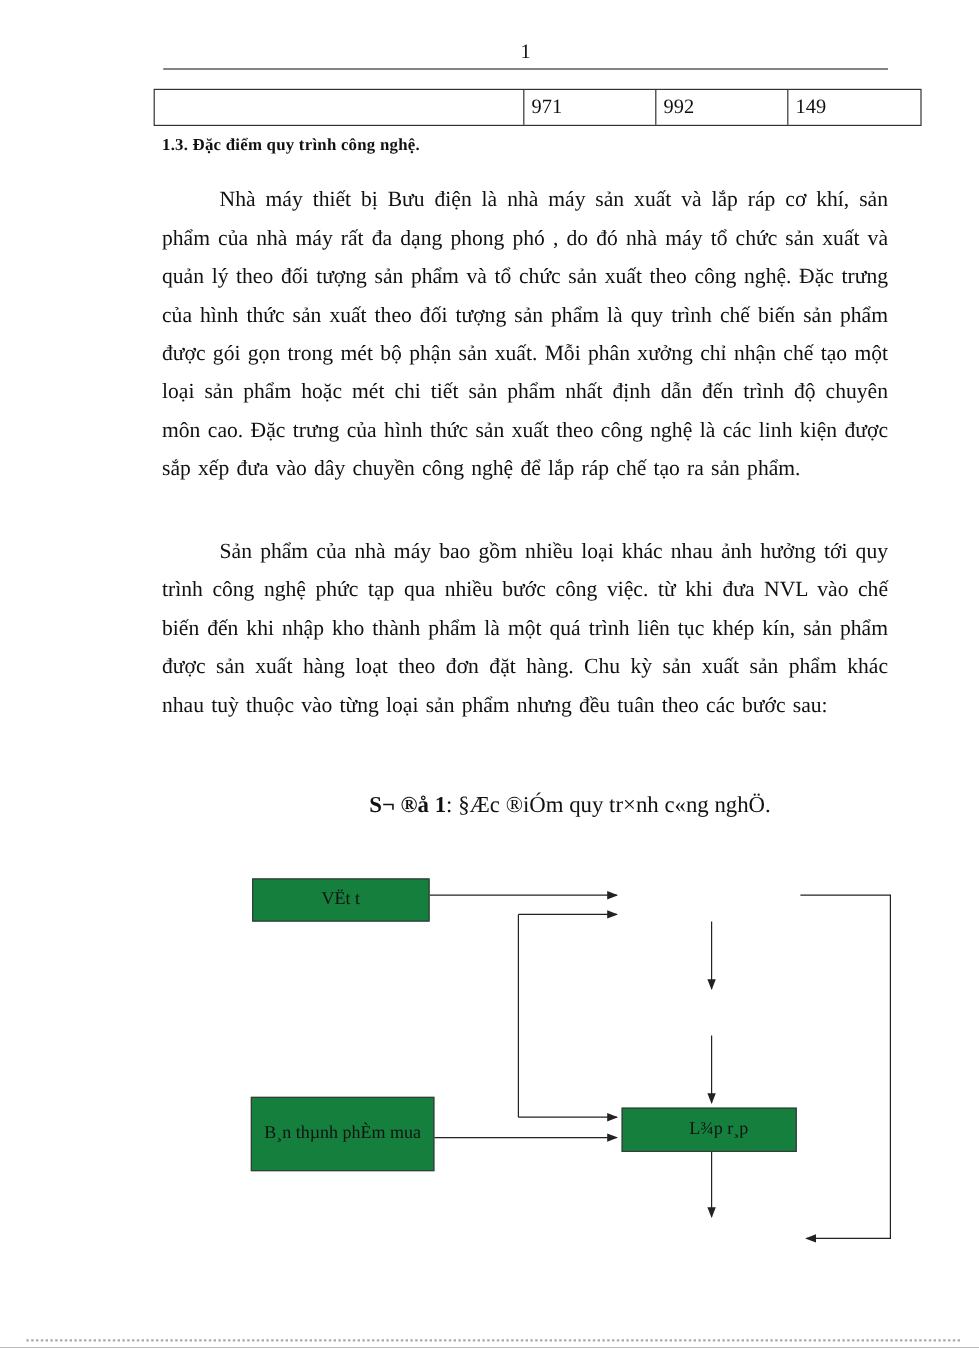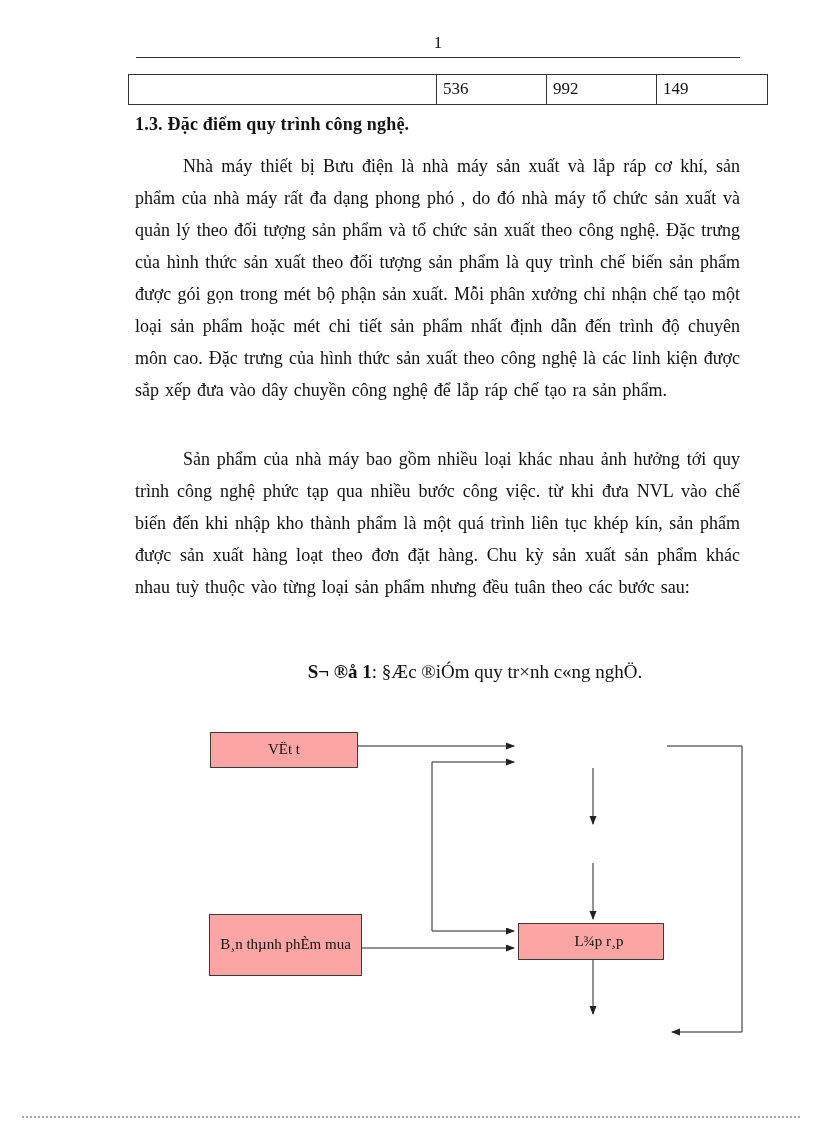--- a/index.html
+++ b/index.html
@@ -38,21 +38,21 @@
     line-height: 24px;
   }
   .data-table .cell + .cell { border-left: 1px solid #333; }
   .c0 { width: 307px; }
   .c1 { width: 110px; }
   .c2 { width: 110px; }
   .c3 { width: 111px; }
   .section-heading {
     position: absolute;
     left: 135px; top: 114px; width: 605px;
-    font-size: 18px;
+    font-size: 14px;
     font-weight: bold;
     letter-spacing: 0.2px;
   }
   .para {
     position: absolute;
     left: 135px; width: 605px;
     font-size: 18px;
     line-height: 32px;
     text-align: justify;
     text-indent: 48px;
@@ -67,21 +67,21 @@
     font-size: 19px;
   }
   .diagram-caption .cap-bold { font-weight: bold; }
   .flow-svg {
     position: absolute;
     left: 0; top: 0;
   }
   .flow-box {
     position: absolute;
     border: 1px solid #3a3a3a;
-    background: #fca5a5;
+    background: #15803d;
     display: flex;
     align-items: center;
     justify-content: center;
     text-align: center;
     font-size: 15px;
     line-height: 1.45;
     padding: 0 8px;
   }
   .box-vat-tu       { left: 210px; top: 732px; width: 148px; height: 36px; }
   .box-san-xuat     { left: 518px; top: 731px; width: 149px; height: 37px; }
@@ -98,21 +98,21 @@
 </head>
 <body>
 
 <div class="page">
 
   <div class="page-number">1</div>
   <div class="header-rule"></div>
 
   <div class="data-table">
     <div class="cell c0"></div>
-    <div class="cell c1">536</div>
+    <div class="cell c1">971</div>
     <div class="cell c2">992</div>
     <div class="cell c3">149</div>
   </div>
 
   <h2 class="section-heading">1.3. Đặc điểm quy trình công nghệ.</h2>
 
   <p class="para para-1">Nhà máy thiết bị Bưu điện là nhà máy sản xuất và lắp ráp cơ khí, sản phẩm của nhà máy rất đa dạng phong phó , do đó nhà máy tổ chức sản xuất và quản lý theo đối tượng sản phẩm và tổ chức sản xuất theo công nghệ. Đặc trưng của hình thức sản xuất theo đối tượng sản phẩm là quy trình chế biến sản phẩm được gói gọn trong mét bộ phận sản xuất. Mỗi phân xưởng chỉ nhận chế tạo một loại sản phẩm hoặc mét chi tiết sản phẩm nhất định dẫn đến trình độ chuyên môn cao. Đặc trưng của hình thức sản xuất theo công nghệ là các linh kiện được sắp xếp đưa vào dây chuyền công nghệ để lắp ráp chế tạo ra sản phẩm.</p>
   <p class="para para-2">Sản phẩm của nhà máy bao gồm nhiều loại khác nhau ảnh hưởng tới quy trình công nghệ phức tạp qua nhiều bước công việc. từ khi đưa NVL vào chế biến đến khi nhập kho thành phẩm là một quá trình liên tục khép kín, sản phẩm được sản xuất hàng loạt theo đơn đặt hàng. Chu kỳ sản xuất sản phẩm khác nhau tuỳ thuộc vào từng loại sản phẩm nhưng đều tuân theo các bước sau:</p>
 
   <div class="diagram-caption">

